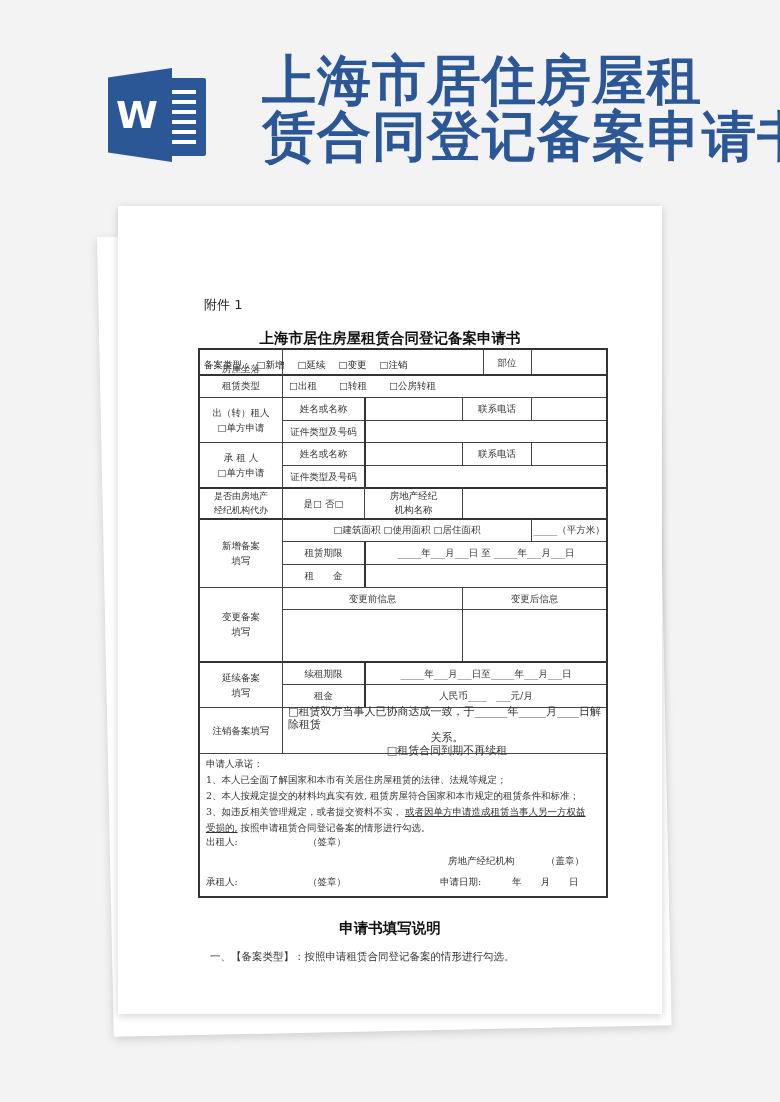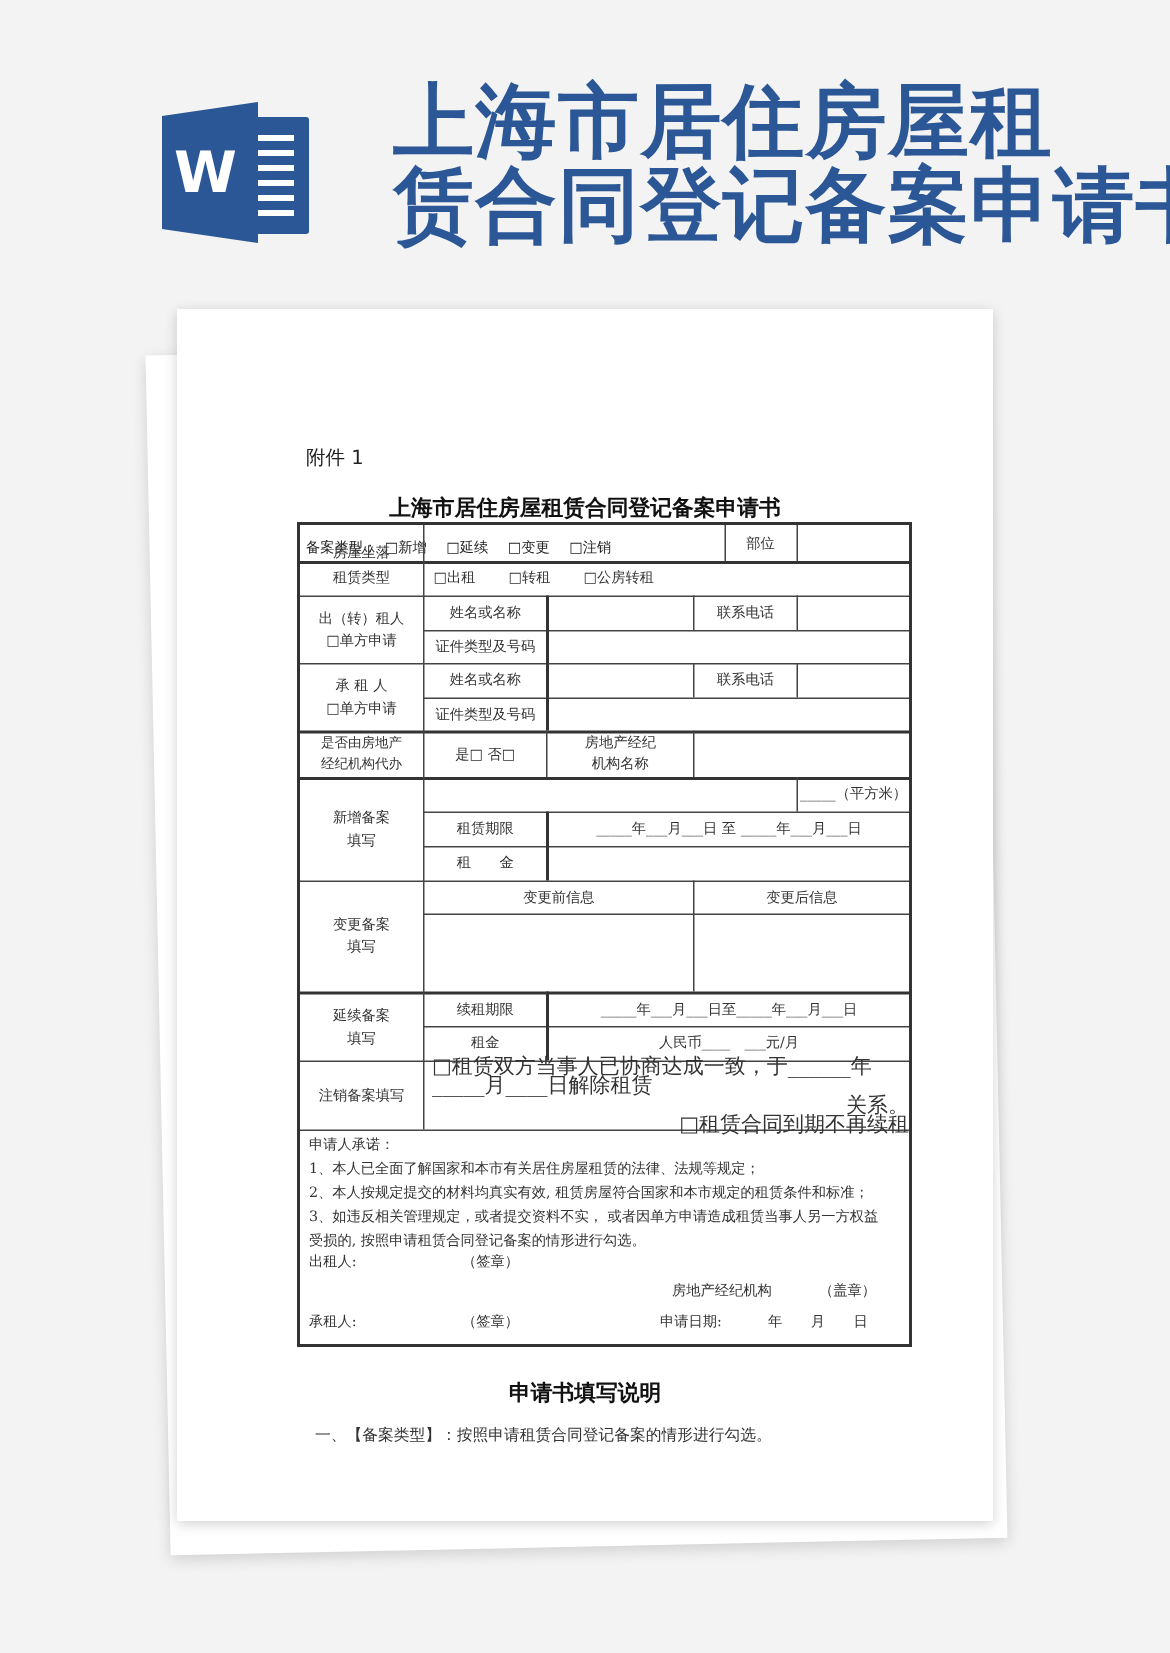--- a/index.html
+++ b/index.html
@@ -58,21 +58,21 @@
   .cell {
     position: absolute; font-size: 9.5px; display: flex; align-items: center; justify-content: center;
     text-align: center; line-height: 15px; color: #333;
   }
   .hl { position: absolute; height: 0; border-top: 1px solid #444; }
   .hl.thick { border-top: 2px solid #333; }
   .vl { position: absolute; width: 0; border-left: 1px solid #444; }
   .vl.thick { border-left: 2px solid #333; }
   .left { justify-content: flex-start; text-align: left; padding-left: 6px; }
   .pledge { position: absolute; left: 6px; font-size: 9.5px; line-height: 16px; color:#333; }
-  .u { }
+  .u { text-decoration: underline; }
 
   .instr-title { left: 0; width: 544px; text-align: center; top: 689px; font-size: 14.5px; font-weight: bold; font-family: "DejaVu Sans", sans-serif; color:#111; }
   .instr-1 { left: 92px; top: 720px; font-size: 10.5px; color:#333; }
 </style>
 </head>
 <body>
 
 <div class="banner">
   <div class="word-icon">
     <div class="doc">
@@ -181,20 +181,21 @@
     <div class="cell" style="left:165px;top:138px;width:97px;height:30px;flex-direction:column;line-height:14px">
       <span>房地产经纪</span>
       <span>机构名称</span>
     </div>
     <div class="cell" style="left:263px;top:138px;width:143px;height:30px"></div>
 
     <div class="cell" style="left:0;top:168px;width:82px;height:69px;flex-direction:column">
       <span>新增备案</span>
       <span>填写</span>
     </div>
+    <div class="cell" style="left:83px;top:168px;width:248px;height:23px">□建筑面积   □使用面积   □居住面积</div>
     <div class="cell" style="left:332px;top:168px;width:74px;height:23px">_____（平方米）</div>
     <div class="cell" style="left:83px;top:191px;width:81px;height:23px">租赁期限</div>
     <div class="cell" style="left:166px;top:191px;width:240px;height:23px">_____年___月___日 至 _____年___月___日</div>
     <div class="cell" style="left:83px;top:214px;width:81px;height:23px">租　　金</div>
 
     <div class="cell" style="left:0;top:237px;width:82px;height:74px;flex-direction:column">
       <span>变更备案</span>
       <span>填写</span>
     </div>
     <div class="cell" style="left:83px;top:237px;width:179px;height:22px">变更前信息</div>
@@ -208,21 +209,21 @@
     </div>
     <div class="cell" style="left:83px;top:312px;width:81px;height:22px">续租期限</div>
     <div class="cell" style="left:166px;top:312px;width:240px;height:22px">_____年___月___日至_____年___月___日</div>
     <div class="cell" style="left:83px;top:334px;width:81px;height:23px">租金</div>
     <div class="cell" style="left:166px;top:334px;width:240px;height:23px">人民币____　___元/月</div>
 
     <div class="cell" style="left:0;top:357px;width:82px;height:46px;">
       <span>注销备案</span>
       <span>填写</span>
     </div>
-    <div class="cell left" style="left:83px;top:358px;width:323px;height:45px;flex-direction:column;align-items:flex-end;justify-content:center;padding-left:5px;line-height:13px;font-size:14px">
+    <div class="cell left" style="left:83px;top:358px;width:323px;height:45px;flex-direction:column;align-items:center;justify-content:center;padding-left:5px;line-height:13px;font-size:11px">
       <span>□租赁双方当事人已协商达成一致，于______年_____月____日解除租赁</span>
       <span>关系。</span>
       <span>□租赁合同到期不再续租</span>
     </div>
 
     <div class="pledge" style="top:406px">申请人承诺：</div>
     <div class="pledge" style="top:422px">1、本人已全面了解国家和本市有关居住房屋租赁的法律、法规等规定；</div>
     <div class="pledge" style="top:438px">2、本人按规定提交的材料均真实有效, 租赁房屋符合国家和本市规定的租赁条件和标准；</div>
     <div class="pledge" style="top:454px">
       <span>3、如违反相关管理规定，或者提交资料不实，</span>

